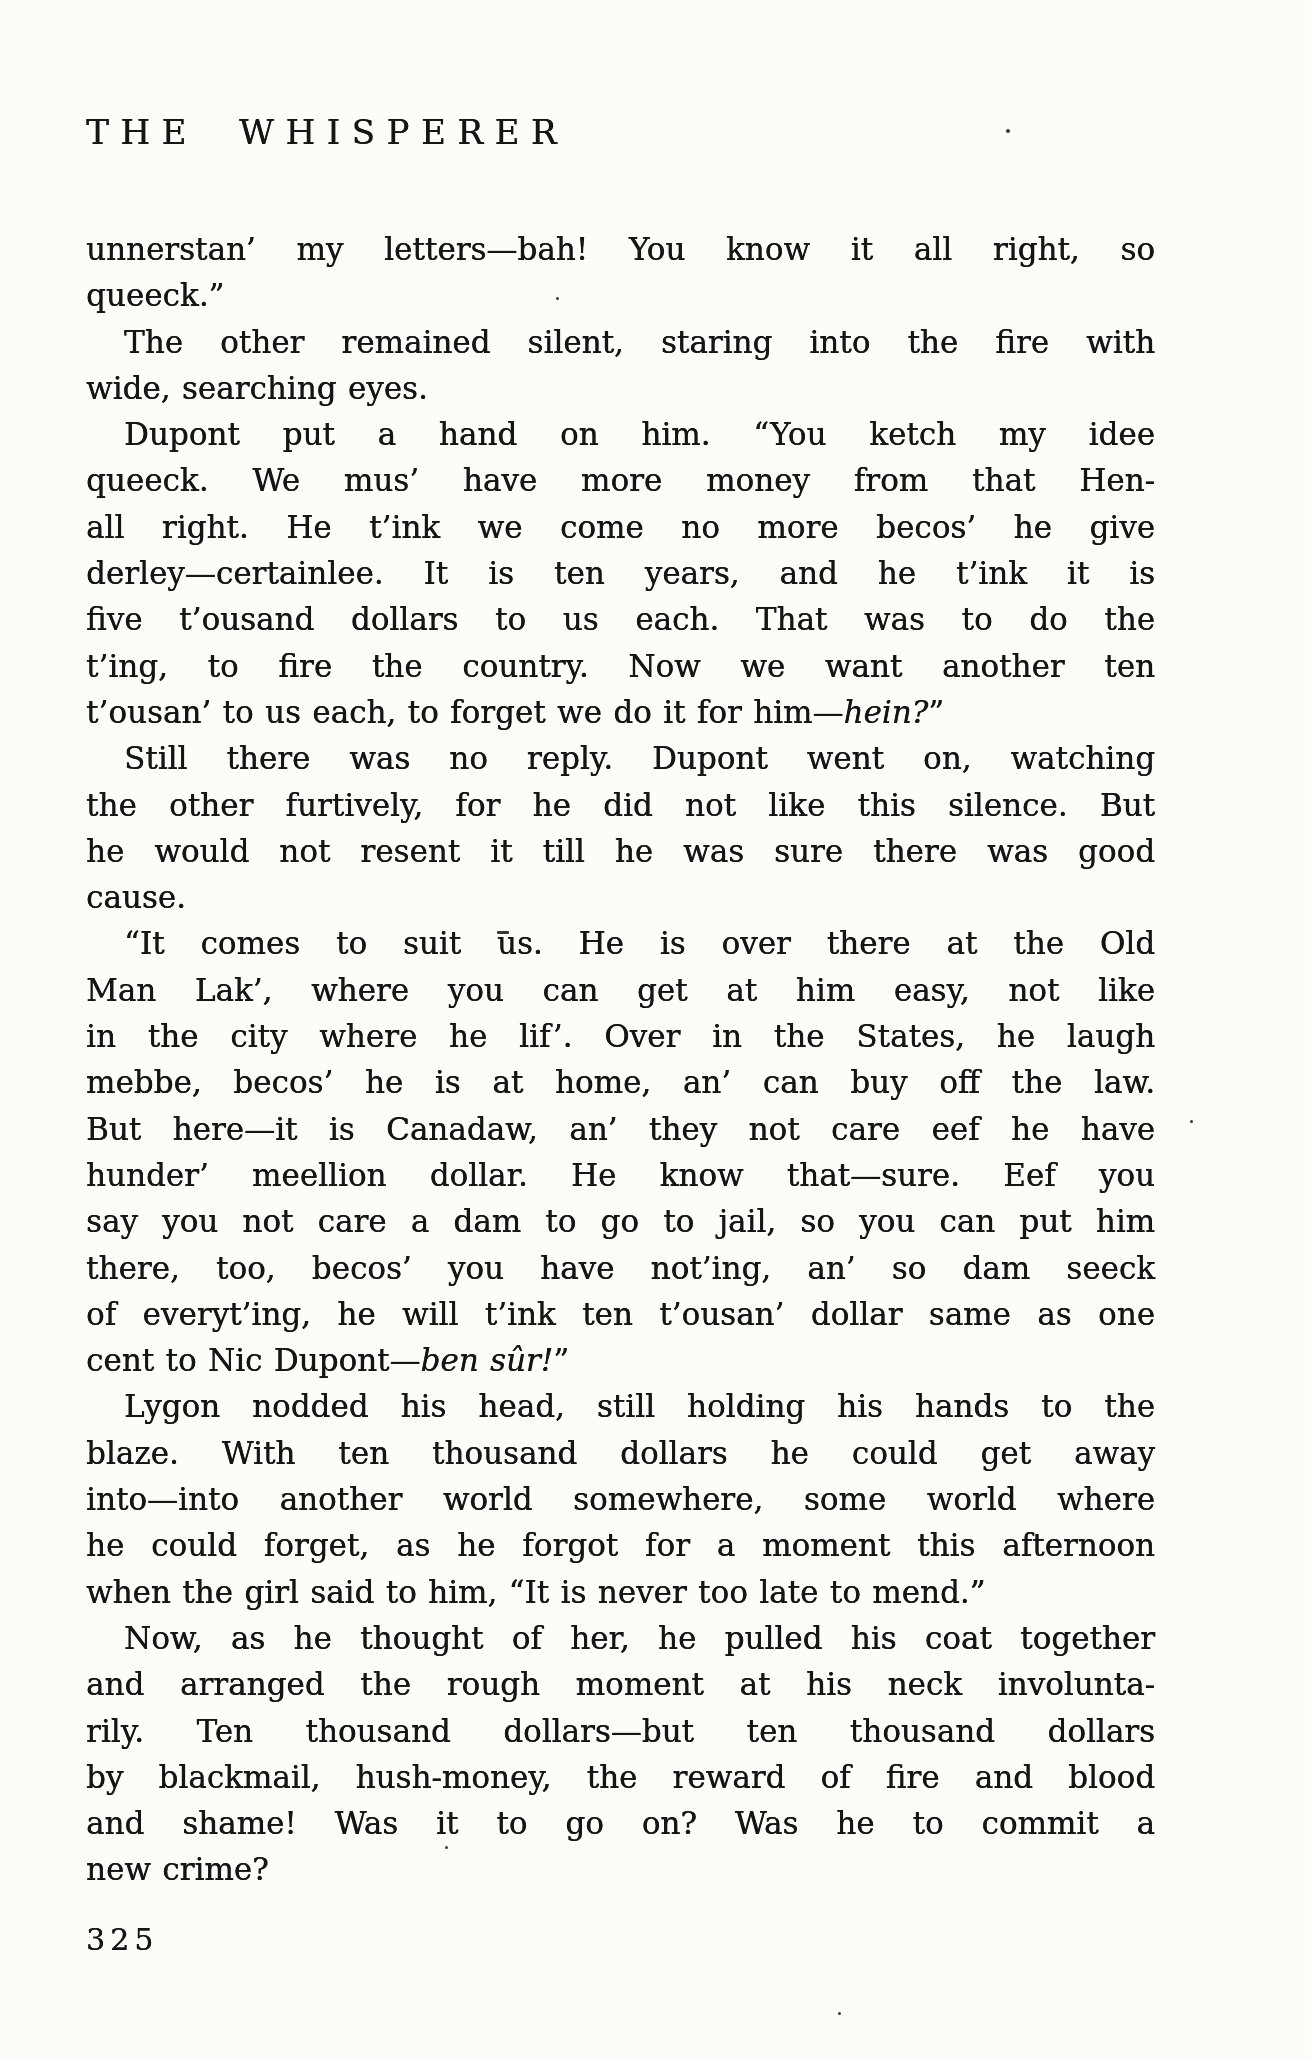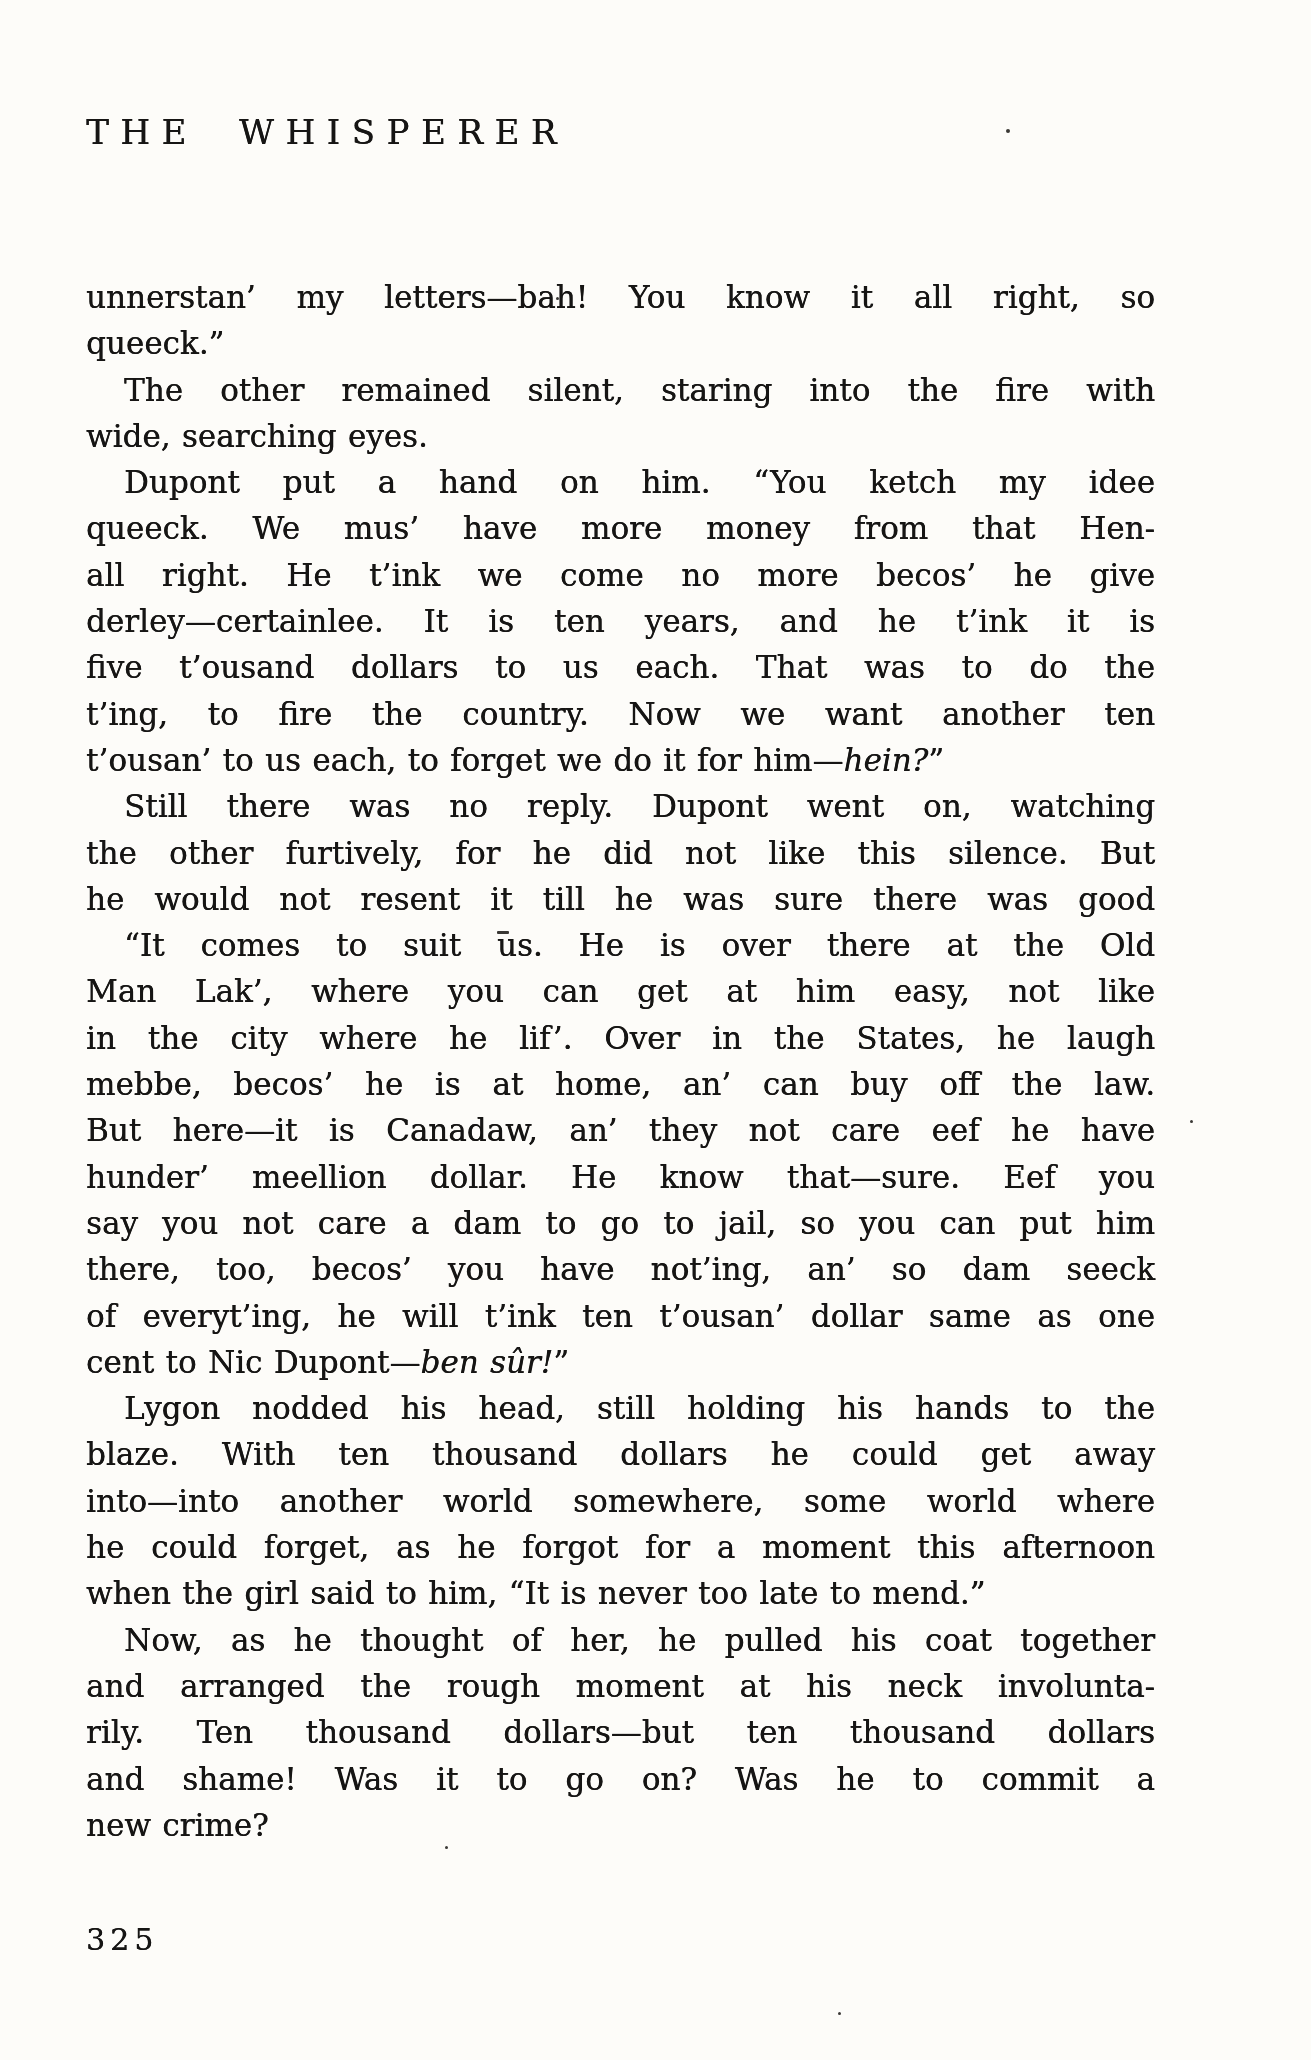--- a/index.html
+++ b/index.html
@@ -30,21 +30,20 @@
   }
   .text-block {
     position: absolute;
     top: 226px;
     left: 86px;
     width: 1069px;
     font-size: 31px;
     line-height: 46.3px;
     text-shadow: 0.35px 0 0 currentColor;
     word-spacing: 1.5px;
-    margin-top: 48px;
   }
   .line {
     height: 46.3px;
     overflow: visible;
     text-align: justify;
     text-align-last: left;
     white-space: normal;
   }
   .line.just {
     text-align-last: justify;
@@ -89,38 +88,40 @@
       <div class="line indent just"><span>Dupont put a hand on him. “You ketch my idee</span></div>
       <div class="line just"><span>queeck. We mus’ have more money from that Hen-</span></div>
       <div class="line just"><span>all right. He t’ink we come no more becos’ he give</span></div>
       <div class="line just"><span>derley—certainlee. It is ten years, and he t’ink it is</span></div>
       <div class="line just"><span>five t’ousand dollars to us each. That was to do the</span></div>
       <div class="line just"><span>t’ing, to fire the country. Now we want another ten</span></div>
       <div class="line"><span>t’ousan’ to us each, to forget we do it for him—</span><em>hein?</em><span>”</span></div>
       <div class="line indent just"><span>Still there was no reply. Dupont went on, watching</span></div>
       <div class="line just"><span>the other furtively, for he did not like this silence. But</span></div>
       <div class="line just"><span>he would not resent it till he was sure there was good</span></div>
+      <div class="line"><span>cause.</span></div>
       <div class="line indent just"><span>“It comes to suit us. He is over there at the Old</span></div>
       <div class="line just"><span>Man Lak’, where you can get at him easy, not like</span></div>
       <div class="line just"><span>in the city where he lif’. Over in the States, he laugh</span></div>
       <div class="line just"><span>mebbe, becos’ he is at home, an’ can buy off the law.</span></div>
       <div class="line just"><span>But here—it is Canadaw, an’ they not care eef he have</span></div>
       <div class="line just"><span>hunder’ meellion dollar. He know that—sure. Eef you</span></div>
       <div class="line just"><span>say you not care a dam to go to jail, so you can put him</span></div>
       <div class="line just"><span>there, too, becos’ you have not’ing, an’ so dam seeck</span></div>
       <div class="line just"><span>of everyt’ing, he will t’ink ten t’ousan’ dollar same as one</span></div>
       <div class="line"><span>cent to Nic Dupont—</span><em>ben sûr!</em><span>”</span></div>
       <div class="line indent just"><span>Lygon nodded his head, still holding his hands to the</span></div>
       <div class="line just"><span>blaze. With ten thousand dollars he could get away</span></div>
       <div class="line just"><span>into—into another world somewhere, some world where</span></div>
       <div class="line just"><span>he could forget, as he forgot for a moment this afternoon</span></div>
       <div class="line"><span>when the girl said to him, “It is never too late to mend.”</span></div>
       <div class="line indent just"><span>Now, as he thought of her, he pulled his coat together</span></div>
       <div class="line just"><span>and arranged the rough moment at his neck involunta-</span></div>
       <div class="line just"><span>rily. Ten thousand dollars—but ten thousand dollars</span></div>
+      <div class="line just"><span>by blackmail, hush-money, the reward of fire and blood</span></div>
       <div class="line just"><span>and shame! Was it to go on? Was he to commit a</span></div>
       <div class="line"><span>new crime?</span></div>
     </div>
 
   <div class="page-number">325</div>
 
   <div class="speck" style="left:1006px; top:129px; width:4px; height:4px;"></div>
   <div class="speck" style="left:556px; top:297px; width:3px; height:3px;"></div>
   <div class="speck dash" style="left:497px; top:931px; width:12px; height:3px;"></div>
   <div class="speck" style="left:1190px; top:1120px; width:3px; height:3px;"></div>

